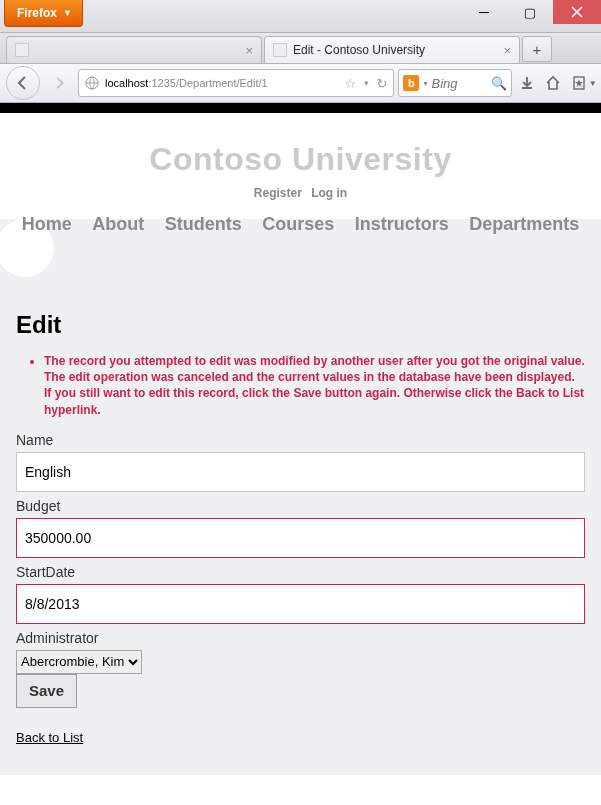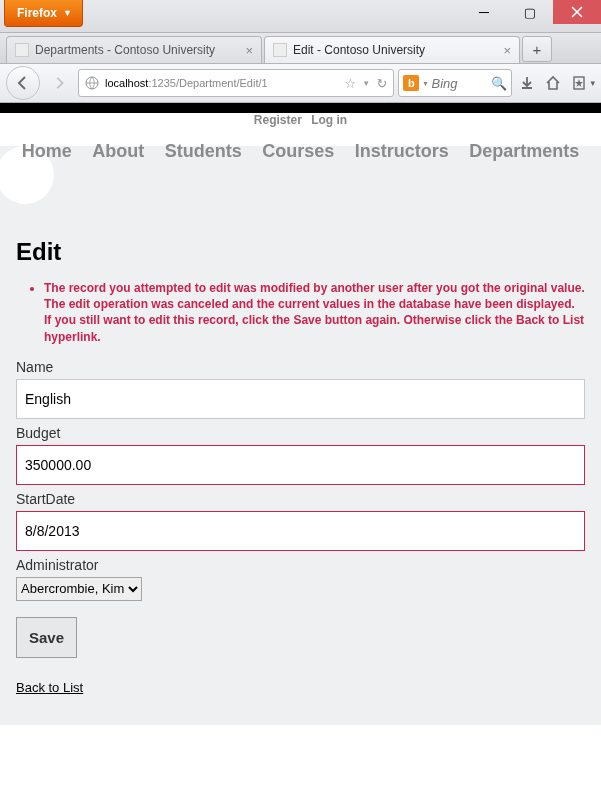--- a/index.html
+++ b/index.html
@@ -48,21 +48,21 @@
   .spacer{height:34px;}
   .content{padding:0 16px 12px;}
   h1.edit{font-size:24px;margin:0 0 14px 0;font-weight:700;color:#000;}
   ul.errlist{margin:0 0 14px 0;padding-left:28px;}
   ul.errlist li{color:#c8254e;font-weight:700;font-size:12px;line-height:1.35;}
   .lbl{font-size:14px;color:#333;margin:6px 0 4px;}
   .inp{width:100%;box-sizing:border-box;height:40px;border:1px solid #c9c9cb;padding:4px 8px;font-size:14px;font-family:inherit;}
   .inp.err{border:1px solid #c8254e;}
   .cur{color:#c8254e;font-weight:700;font-size:13px;margin-top:4px;}
   select.sel{height:24px;font-size:13px;border:1px solid #a5a5a8;background:#efefef;}
-  .savebtn{margin-top:16px;height:41px;padding:0 12px;background:#e7e8ea;border:1px solid #9b9c9f;font-size:15px;font-weight:600;color:#333;}
+  .savebtn{height:34px;padding:0 12px;background:#e7e8ea;border:1px solid #9b9c9f;font-size:15px;font-weight:600;color:#333;}
   .back{display:block;margin-top:22px;font-size:13px;color:#000;text-decoration:underline;}
 </style>
 </head>
 <body>
 
 <div class="fx-toolbar">
   <div class="fx-orange">
     <span>Firefox</span>
     <span class="chev">▼</span>
   </div>
@@ -73,21 +73,20 @@
       <svg viewBox="0 0 12 12">
           <path d="M1 1 L11 11 M11 1 L1 11" stroke="#fff" stroke-width="1.6"></path>
         </svg>
     </div>
   </div>
 </div>
 
 <div class="fx-tabs">
   <div class="fx-tab inactive">
     <span class="favicon"></span>
-    <span>Departments - Contoso University</span>
     <span class="tclose">×</span>
   </div>
   <div class="fx-tab">
     <span class="favicon"></span>
     <span>Edit - Contoso University</span>
     <span class="tclose">×</span>
   </div>
   <div class="fx-newtab">+</div>
 </div>
 
@@ -138,20 +137,21 @@
     <svg width="16" height="16" viewBox="0 0 16 16">
         <rect x="3" y="2" width="10" height="12" fill="none" stroke="#6a6c70" stroke-width="1.4"></rect>
         <path d="M8 4 L9 7 L12 7 L9.5 9 L10.5 12 L8 10 L5.5 12 L6.5 9 L4 7 L7 7 Z" fill="#6a6c70"></path>
       </svg>
   </div>
   <span class="bmchev">▾</span>
 </div>
 
 <div class="page">
   <div class="topbar"></div>
+  <div class="brand">Contoso University</div>
   <div class="accmenu">
     <span>Register</span>
     <span>Log in</span>
   </div>
   <div class="mainnav">
     <span>Home</span>
     <span>About</span>
     <span>Students</span>
     <span>Courses</span>
     <span>Instructors</span>

